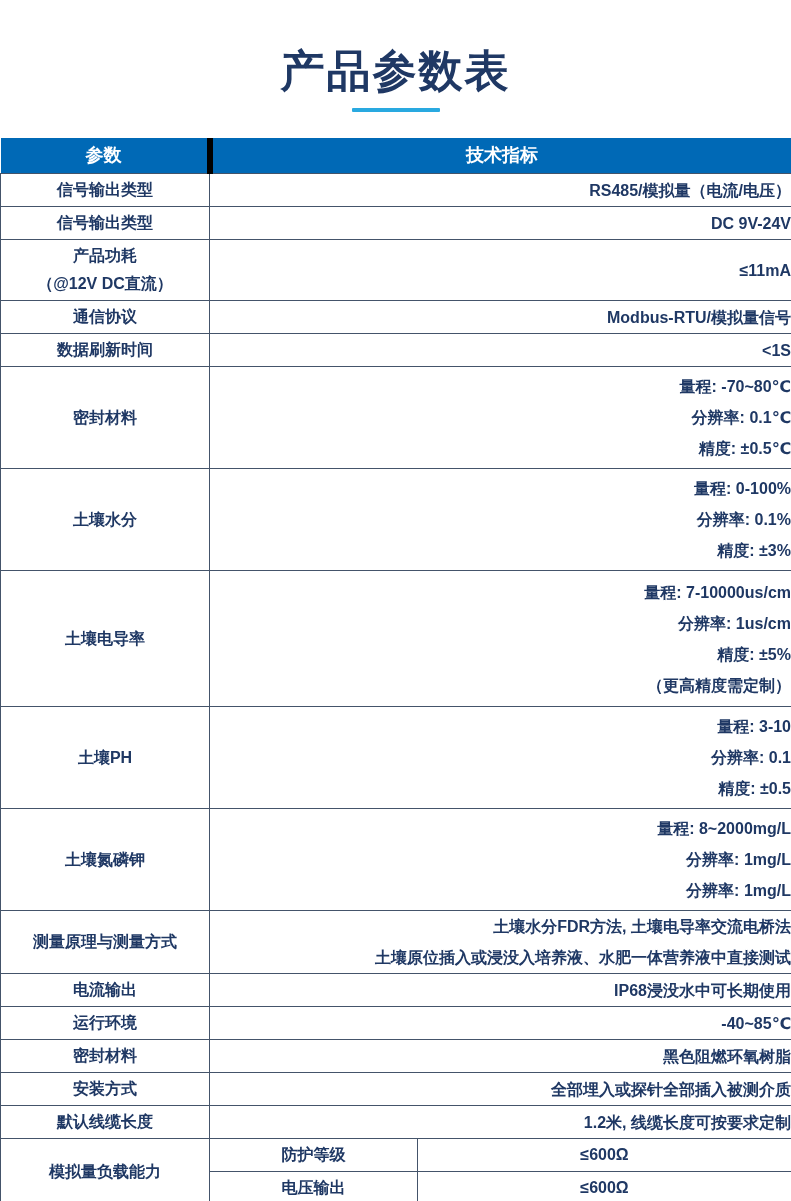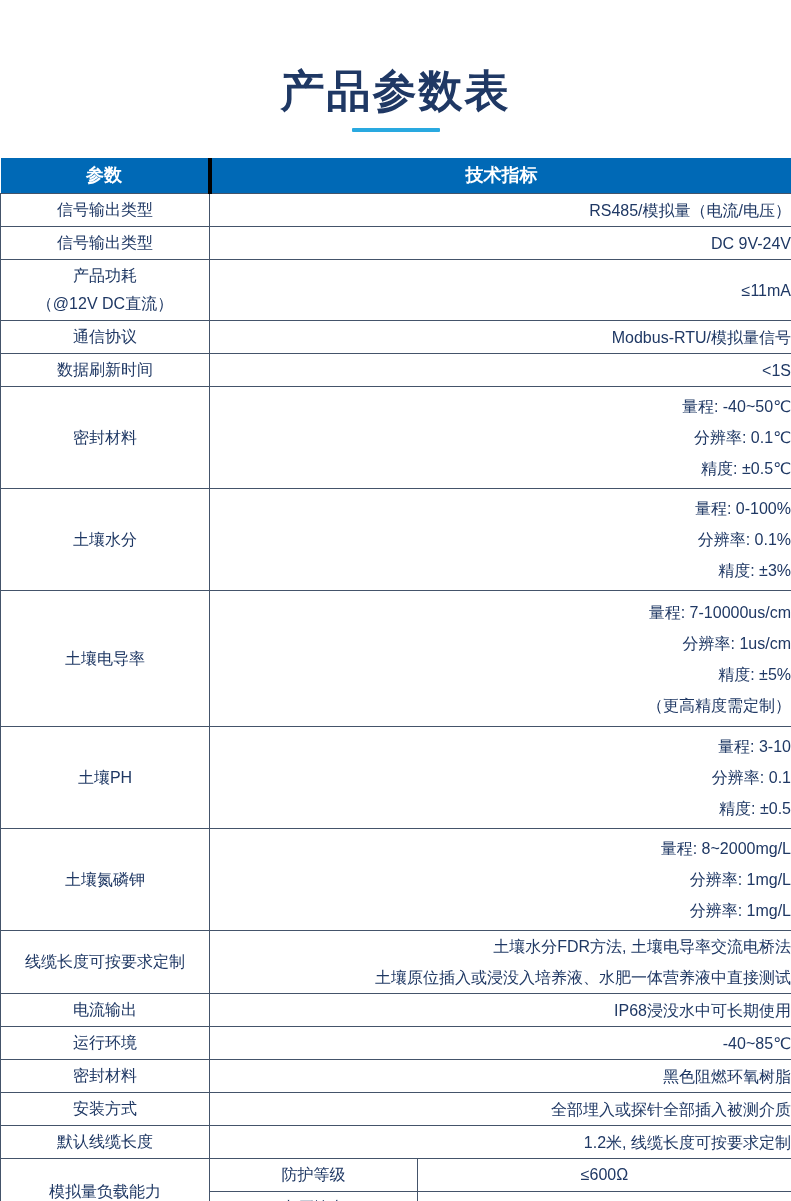--- a/index.html
+++ b/index.html
@@ -6,21 +6,21 @@
   html, body { background: #ffffff; }
   body {
     width: 791px;
     height: 1201px;
     font-family: "Liberation Sans", "DejaVu Sans", sans-serif;
     color: #1f3864;
   }
   .page { width: 791px; height: 1201px; overflow: hidden; background: #fff; }
 
   
-  .title-block { padding-top: 66px; text-align: center; }
+  .title-block { padding-top: 46px; text-align: center; }
   .page-title {
     font-size: 44px;
     font-weight: 700;
     color: #1f3864;
     letter-spacing: 2px;
     line-height: 1.15;
   }
   .title-underline {
     width: 88px; height: 4px;
     background: #29a9e0;
@@ -39,29 +39,29 @@
   thead tr { height: 36px; }
   thead td {
     background: #0069b6;
     color: #ffffff;
     font-size: 18px;
     font-weight: 700;
     text-align: center;
     vertical-align: middle;
     border: none;
   }
-  thead td.hdr-spec { border-left: 4px solid #000000; }
+  thead td.hdr-spec { border-left: 6px solid #000000; }
 
   
   tbody td {
     border: 1px solid #44546a;
     text-align: center;
     vertical-align: middle;
     font-size: 16px;
-    font-weight: 400;
+    font-weight: 700;
     color: #1f3864;
     background: #ffffff;
   }
   tr.h1 { height: 33px; }
   tr.h2 { height: 61px; }
   tr.h3 { height: 102px; }
   tr.h4 { height: 136px; }
   tr.hsub { height: 33px; }
 
   td .line { line-height: 31px; white-space: nowrap; text-align: right; }
@@ -130,21 +130,21 @@
             </td>
             <td colspan="2">
               <div class="line">&lt;1S</div>
             </td>
           </tr>
           <tr class="h3">
             <td>
               <div class="pline">密封材料</div>
             </td>
             <td colspan="2">
-              <div class="line">量程: -40~50℃</div>
+              <div class="line">量程: -70~80℃</div>
               <div class="line">分辨率: 0.1℃</div>
               <div class="line">精度: ±0.5℃</div>
             </td>
           </tr>
           <tr class="h3">
             <td>
               <div class="pline">土壤水分</div>
             </td>
             <td colspan="2">
               <div class="line">量程: 0-100%</div>
@@ -178,21 +178,21 @@
               <div class="pline">土壤氮磷钾</div>
             </td>
             <td colspan="2">
               <div class="line">量程: 8~2000mg/L</div>
               <div class="line">分辨率: 1mg/L</div>
               <div class="line">分辨率: 1mg/L</div>
             </td>
           </tr>
           <tr class="h2">
             <td>
-              <div class="pline">线缆长度可按要求定制</div>
+              <div class="pline">测量原理与测量方式</div>
             </td>
             <td colspan="2">
               <div class="line">土壤水分FDR方法, 土壤电导率交流电桥法</div>
               <div class="line">土壤原位插入或浸没入培养液、水肥一体营养液中直接测试</div>
             </td>
           </tr>
           <tr class="h1">
             <td>
               <div class="pline">电流输出</div>
             </td>

